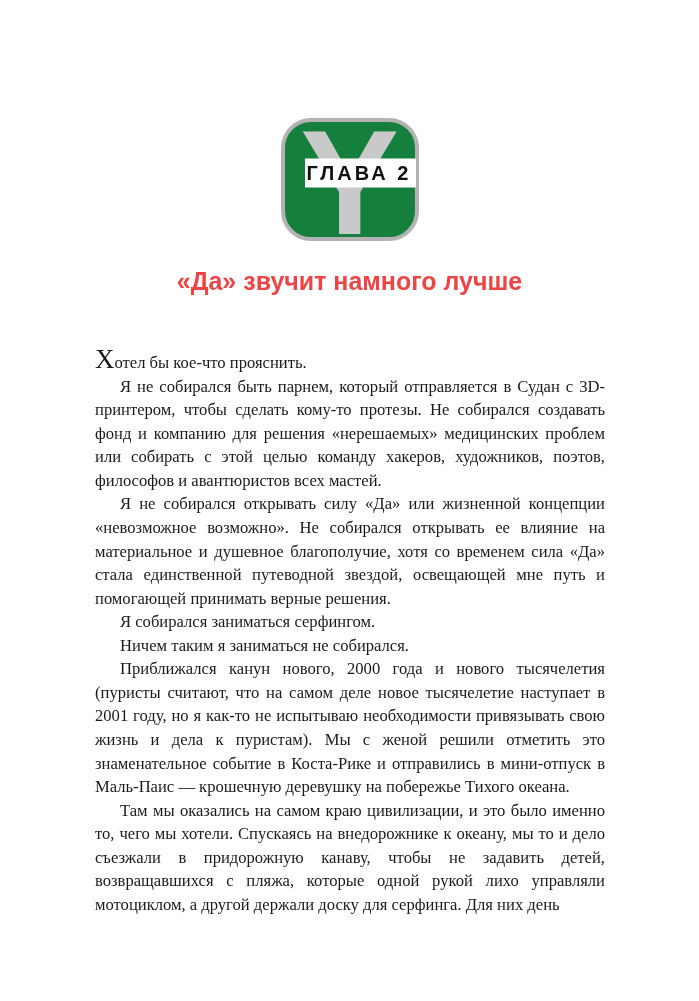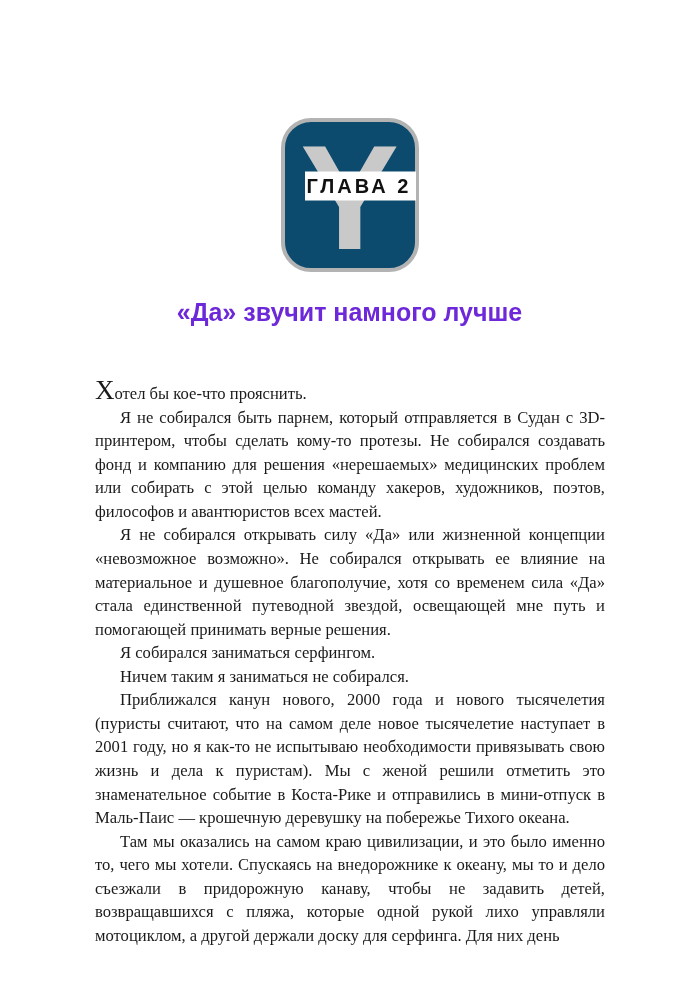--- a/index.html
+++ b/index.html
@@ -19,26 +19,26 @@
     position: relative;
     width: 699px;
     height: 1001px;
     background: #ffffff;
   }
 
   
   .chapter-badge {
     position: relative;
     width: 138px;
-    height: 154px;
+    height: 123px;
     margin: 118px auto 0 auto;
     border: 4px solid #b3b3b3;
     border-radius: 30px;
     box-sizing: border-box;
-    background: #0c4a6e;
+    background: #15803d;
   }
   .chapter-letter {
     position: absolute;
     left: 0;
     top: 0;
     width: 100%;
     height: 100%;
     display: flex;
     align-items: center;
     justify-content: center;
@@ -66,21 +66,21 @@
     white-space: nowrap;
   }
 
   
   .chapter-title {
     margin: 26px 40px 0 40px;
     text-align: center;
     font-family: "Liberation Sans", sans-serif;
     font-weight: 700;
     font-size: 25px;
-    color: #6d28d9;
+    color: #ef4444;
   }
 
   
   .body-text {
     margin-top: 50px;
     padding: 0 94px 0 95px;
     font-size: 16.6px;
     line-height: 1.42;
     text-align: justify;
   }

